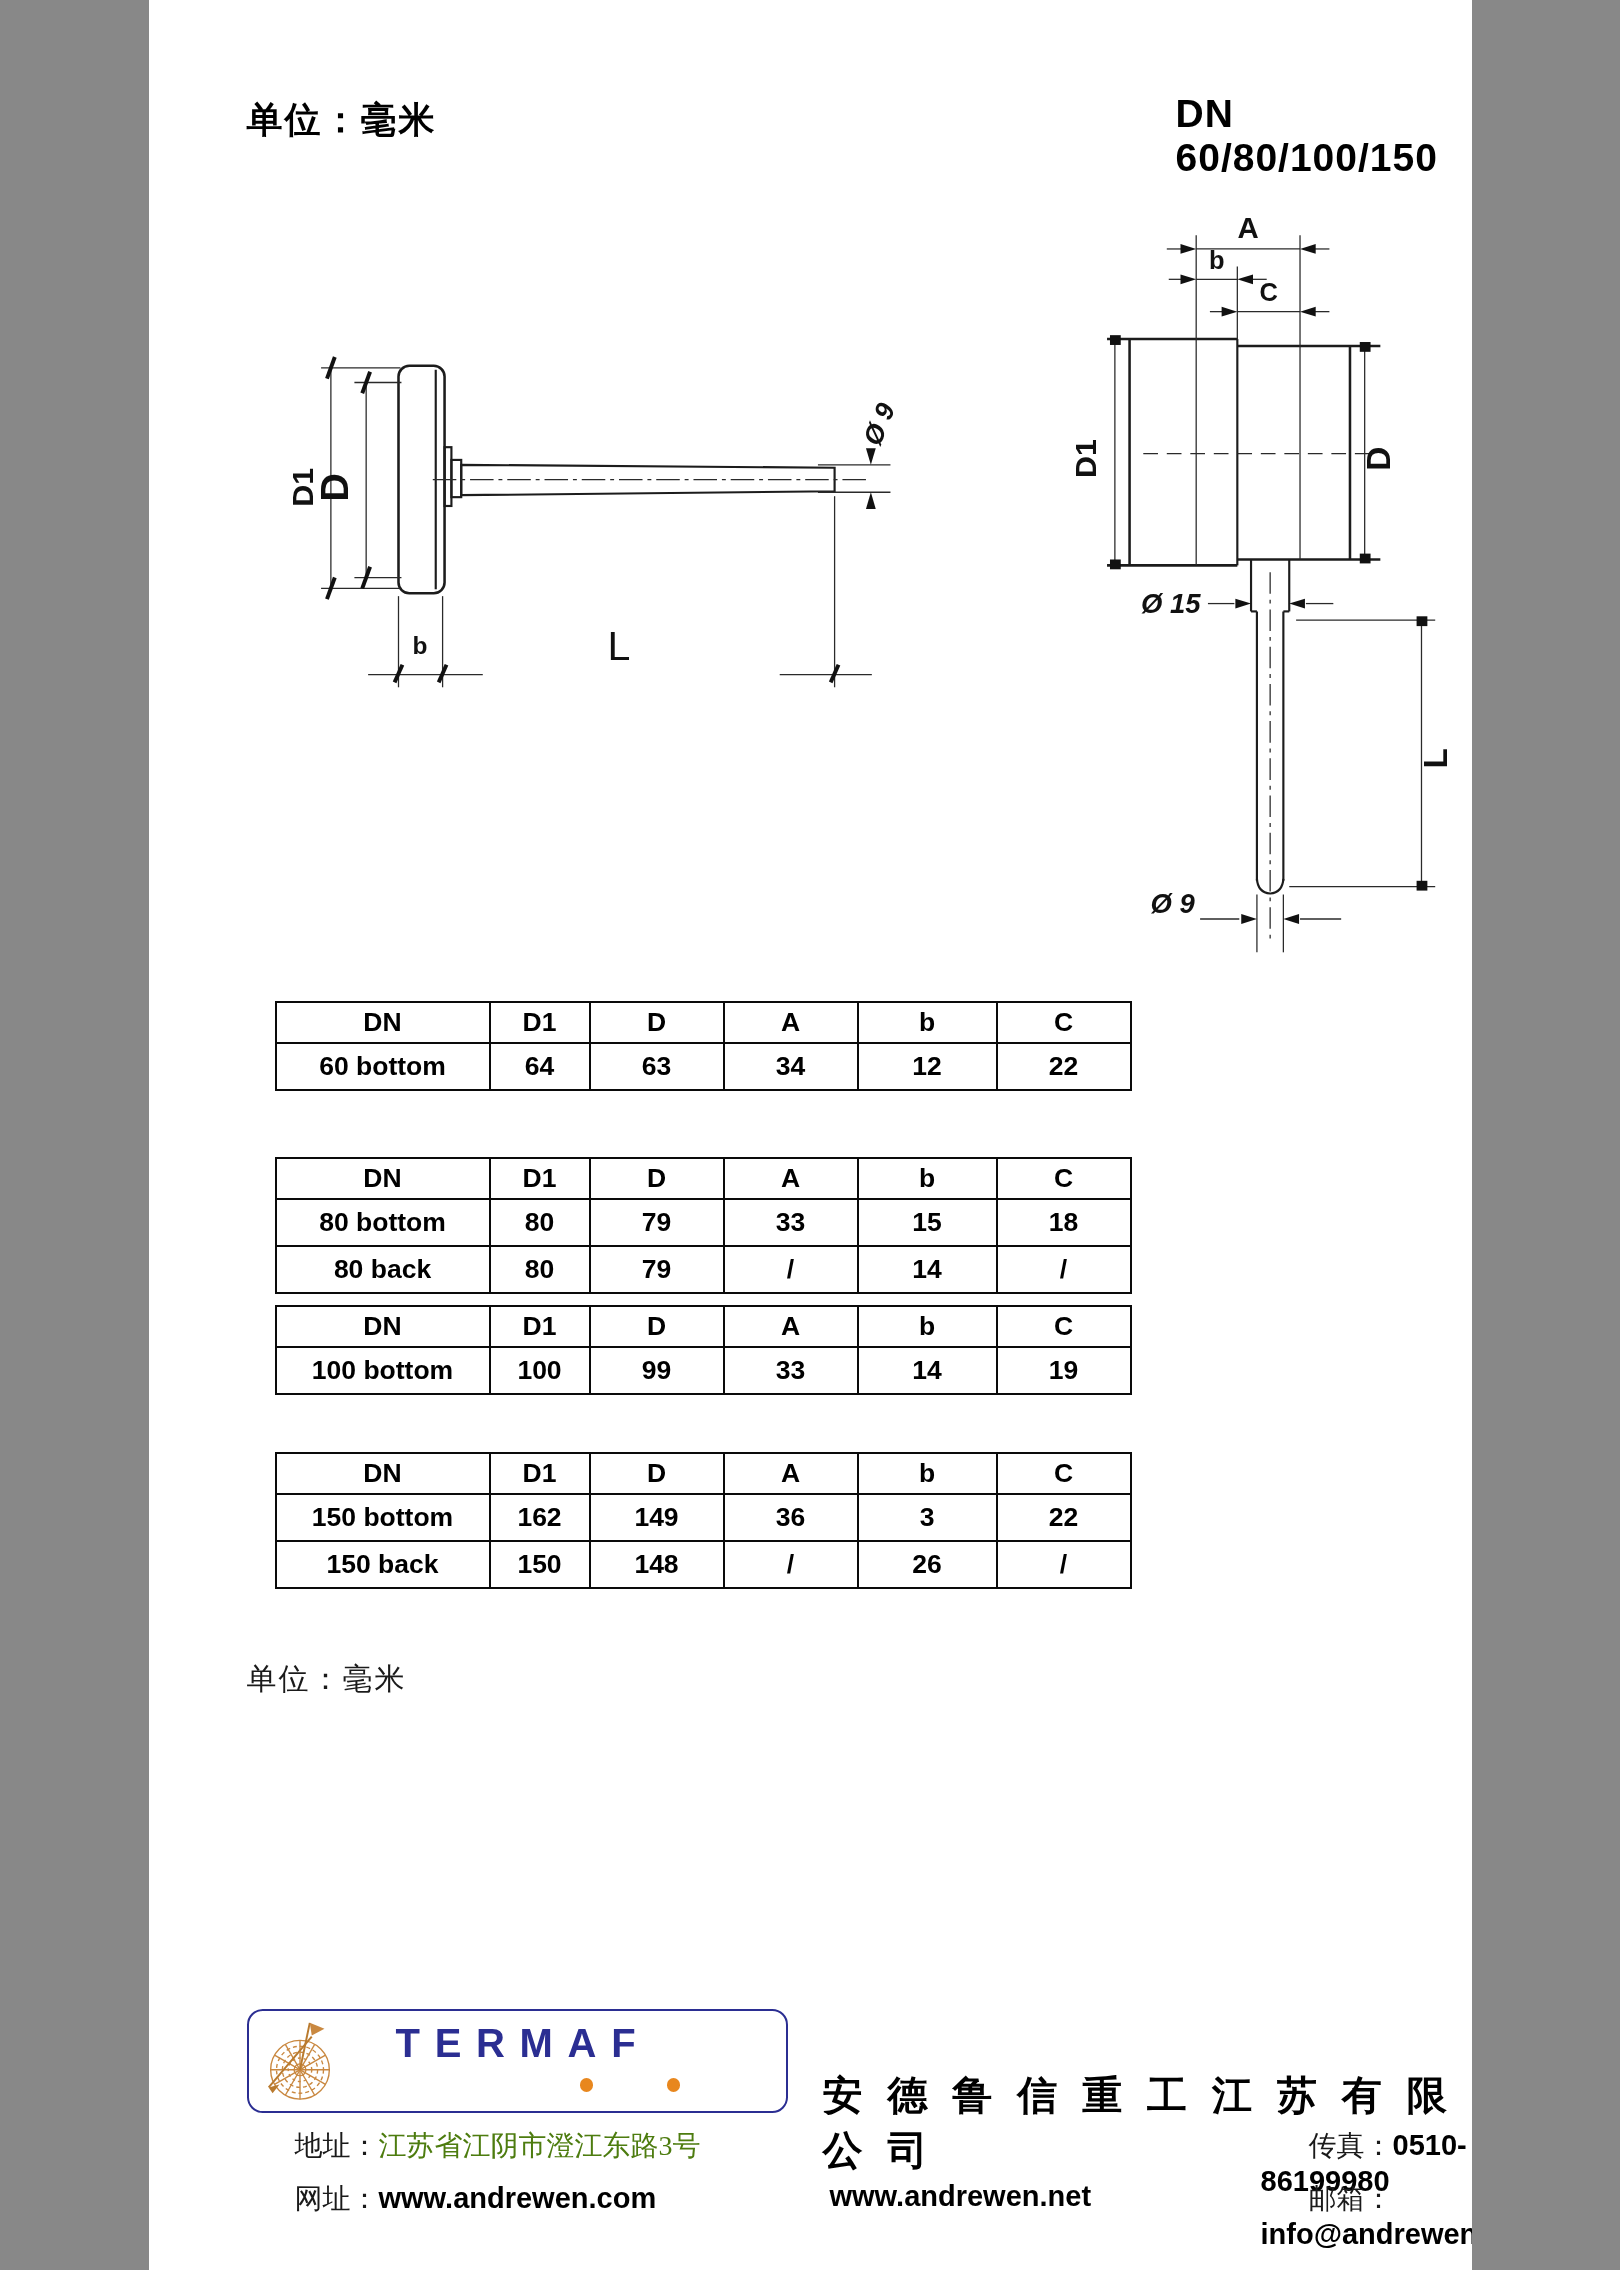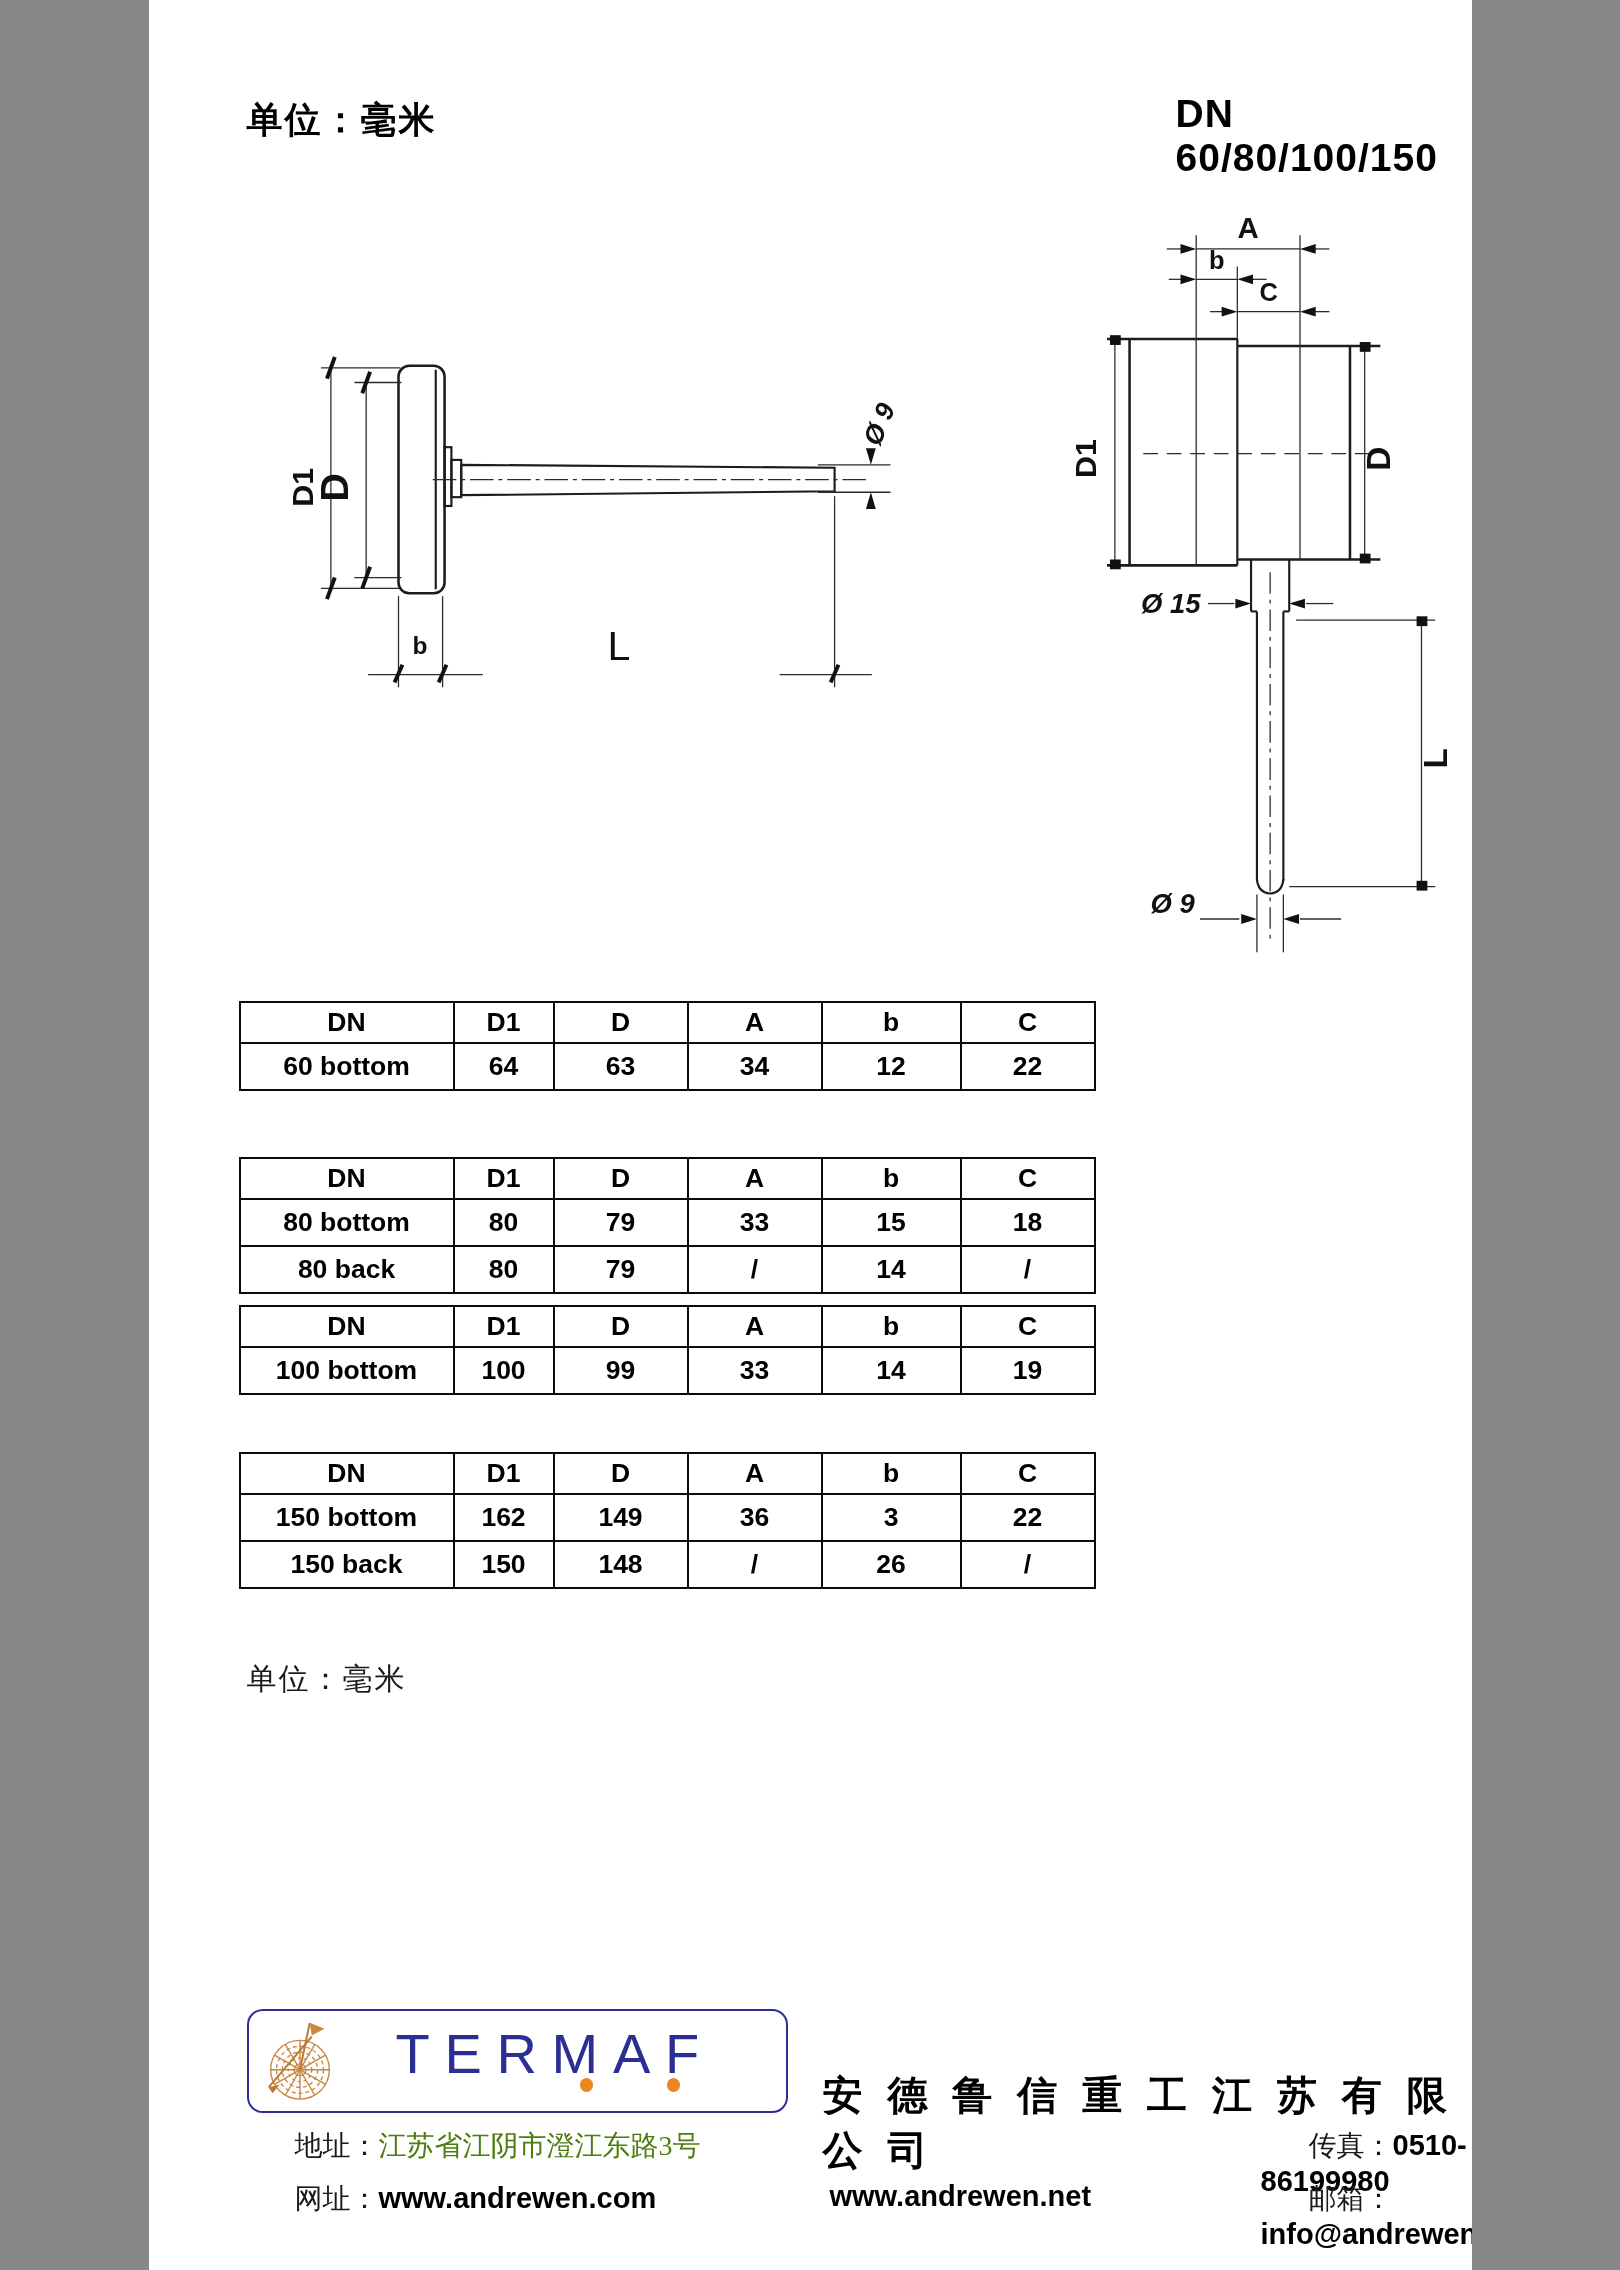--- a/index.html
+++ b/index.html
@@ -17,26 +17,26 @@
   .obj{stroke:#1c1c1c;fill:none;stroke-width:2.6px;}
   .obj2{stroke:#1c1c1c;fill:none;stroke-width:2.2px;}
   .thin{stroke:#2a2a2a;fill:none;stroke-width:1.3px;}
   .tick{stroke:#111;stroke-width:4px;}
   .arr{fill:#111;stroke:none;}
   
   .dim-table{position:absolute;left:90px;width:856px;border-collapse:collapse;table-layout:fixed;background:#fff;}
   .dim-table td{border:2px solid #0a0a0a;text-align:center;vertical-align:middle;
     font-weight:bold;font-size:26.5px;padding:0;height:45px;}
   .dim-table tr.hd td{height:39px;border-bottom:2.9px solid #0a0a0a;}
-  .dim-table{border:2.9px solid #0a0a0a;}
+  .dim-table{border:2.9px solid #0a0a0a;margin-left:36px;}
   
   .unit-bottom{left:98px;top:1659px;font-family:"Liberation Serif",serif;font-size:30px;color:#1a1a1a;letter-spacing:2px;}
   
   .logo-box{left:98px;top:2009px;width:537px;height:100px;border:2.9px solid #2b2e92;border-radius:15.7px;background:#fff;}
-  .logo-text{left:247px;top:2021px;font-size:56px;font-weight:normal;letter-spacing:14.7px;color:#2b2e92;}
+  .logo-text{left:247px;top:2021px;font-size:40px;font-weight:bold;letter-spacing:14.7px;color:#2b2e92;}
   .logo-dot{width:13.7px;height:13.7px;border-radius:50%;background:#e8871e;}
   .company-name{left:674px;top:2068px;font-size:40px;font-weight:bold;letter-spacing:6.9px;}
   .f-label{font-family:"Liberation Serif",serif;font-size:28px;color:#1a1a1a;margin-left:48px;}
   .f-value{font-family:"Liberation Sans",sans-serif;font-weight:bold;font-size:29px;color:#000;}
   .f-plain{font-family:"Liberation Serif",serif;font-size:28px;color:#4d7c0f;}
   .frow1{top:2127px;}
   .frow2{top:2180px;}
 </style>
 </head>
 <body>

